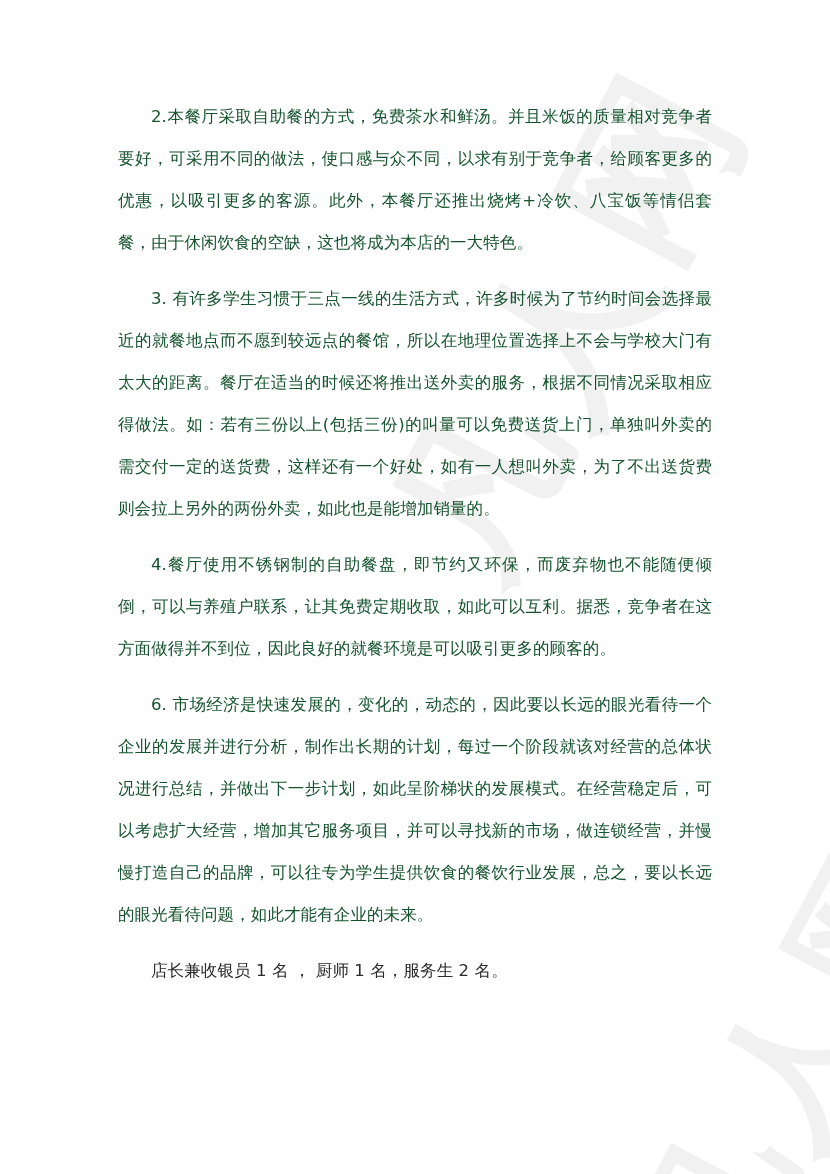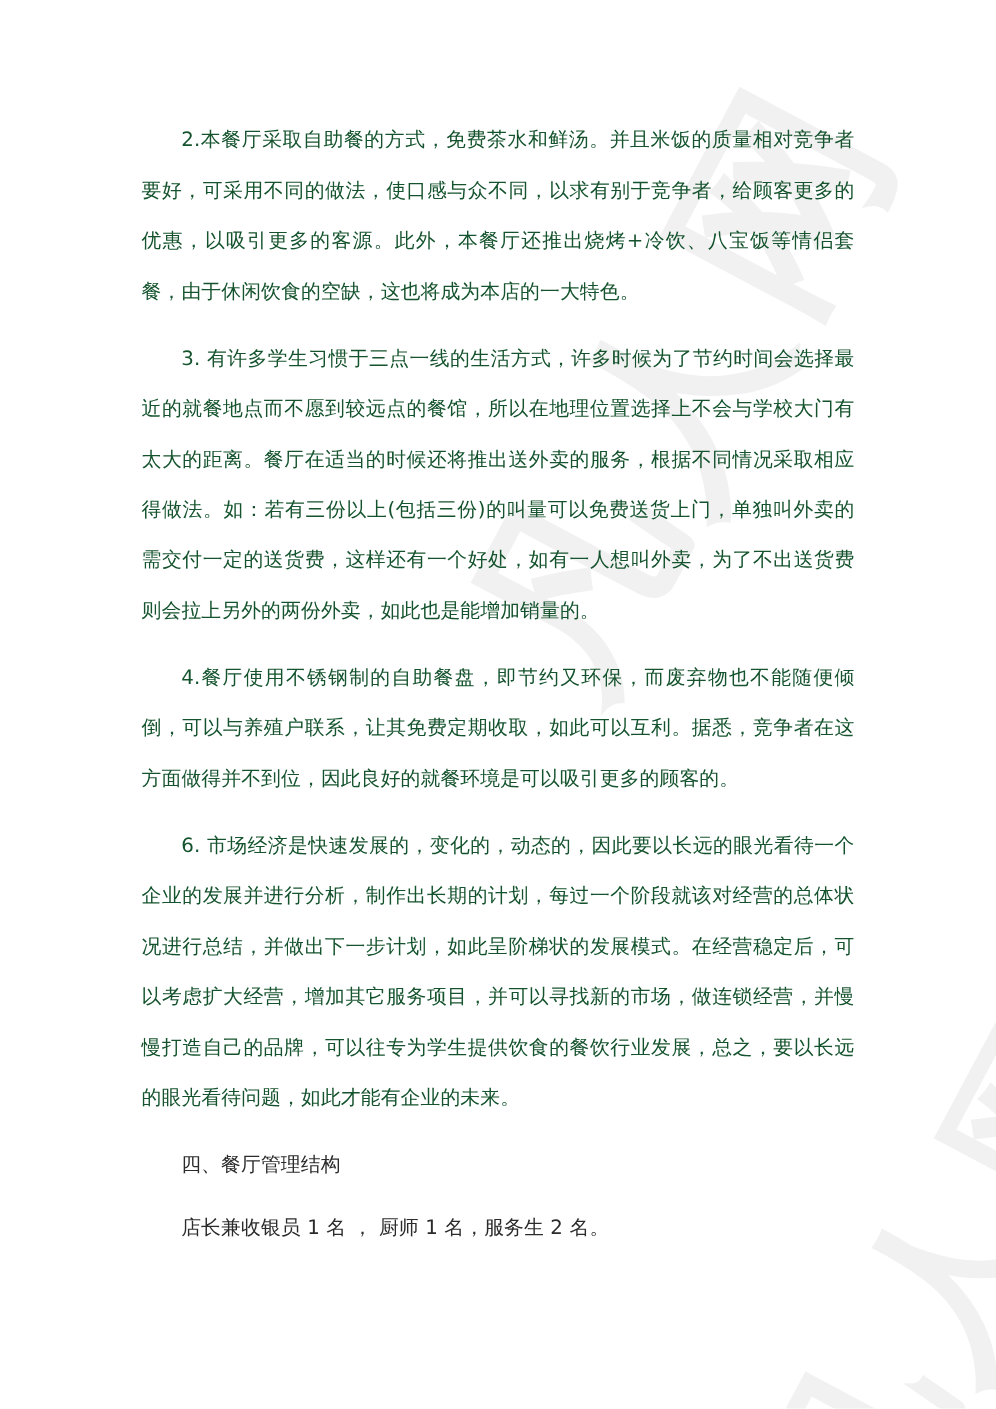--- a/index.html
+++ b/index.html
@@ -95,19 +95,18 @@
 
     <p class="body-para">2.本餐厅采取自助餐的方式，免费茶水和鲜汤。并且米饭的质量相对竞争者要好，可采用不同的做法，使口感与众不同，以求有别于竞争者，给顾客更多的优惠，以吸引更多的客源。此外，本餐厅还推出烧烤+冷饮、八宝饭等情侣套餐，由于休闲饮食的空缺，这也将成为本店的一大特色。</p>
 
     <p class="body-para">3. 有许多学生习惯于三点一线的生活方式，许多时候为了节约时间会选择最近的就餐地点而不愿到较远点的餐馆，所以在地理位置选择上不会与学校大门有太大的距离。餐厅在适当的时候还将推出送外卖的服务，根据不同情况采取相应得做法。如：若有三份以上(包括三份)的叫量可以免费送货上门，单独叫外卖的需交付一定的送货费，这样还有一个好处，如有一人想叫外卖，为了不出送货费则会拉上另外的两份外卖，如此也是能增加销量的。</p>
 
     <p class="body-para">4.餐厅使用不锈钢制的自助餐盘，即节约又环保，而废弃物也不能随便倾倒，可以与养殖户联系，让其免费定期收取，如此可以互利。据悉，竞争者在这方面做得并不到位，因此良好的就餐环境是可以吸引更多的顾客的。</p>
 
 
     <p class="body-para">6. 市场经济是快速发展的，变化的，动态的，因此要以长远的眼光看待一个企业的发展并进行分析，制作出长期的计划，每过一个阶段就该对经营的总体状况进行总结，并做出下一步计划，如此呈阶梯状的发展模式。在经营稳定后，可以考虑扩大经营，增加其它服务项目，并可以寻找新的市场，做连锁经营，并慢慢打造自己的品牌，可以往专为学生提供饮食的餐饮行业发展，总之，要以长远的眼光看待问题，如此才能有企业的未来。</p>
 
-    <p class="heading-para">四、餐厅管理结构</p>
 
     <p class="plain-para">店长兼收银员 1 名 ， 厨师 1 名，服务生 2 名。</p>
 
   </div>
 
 </div>
 
 </body></html>

